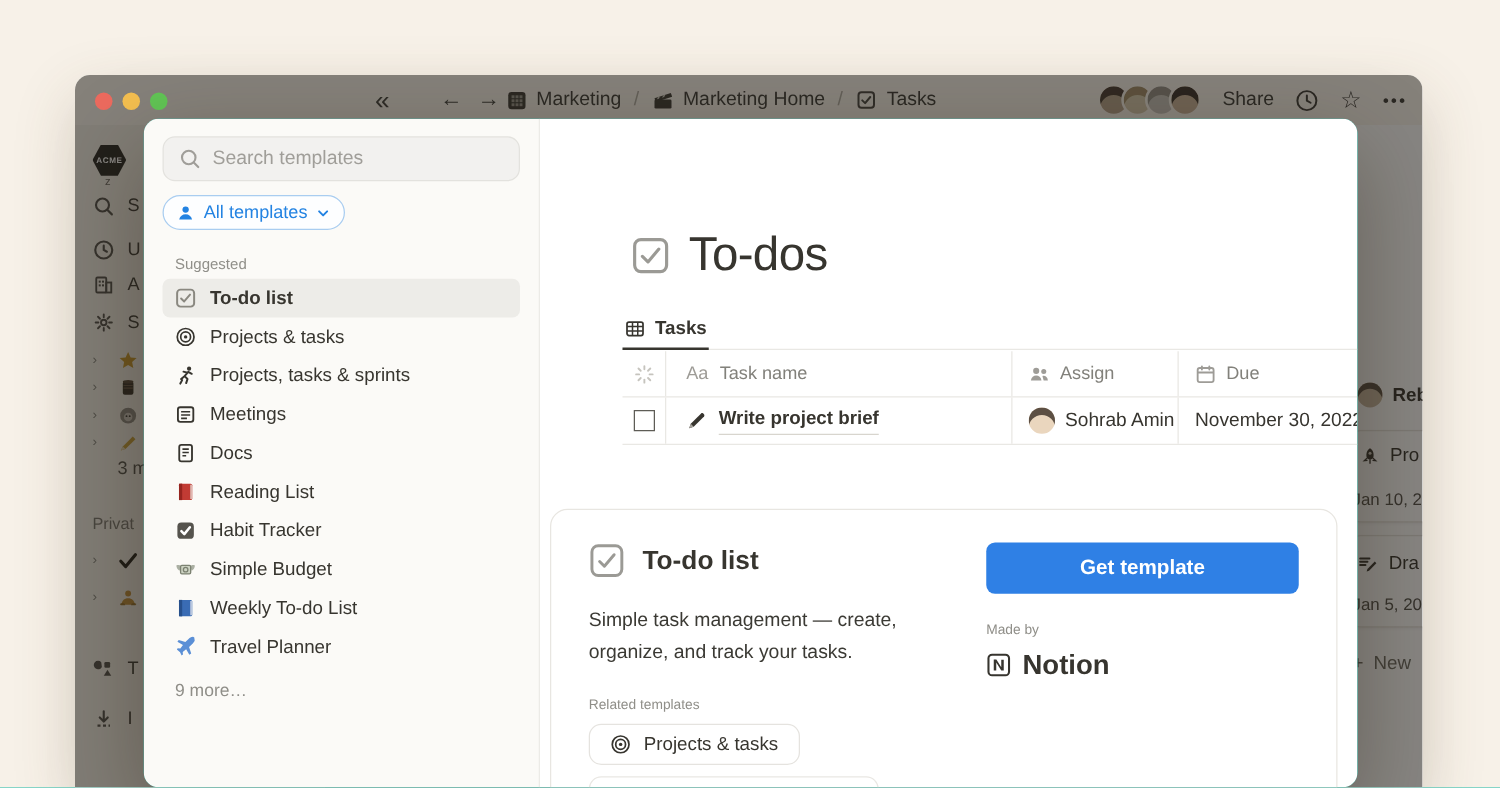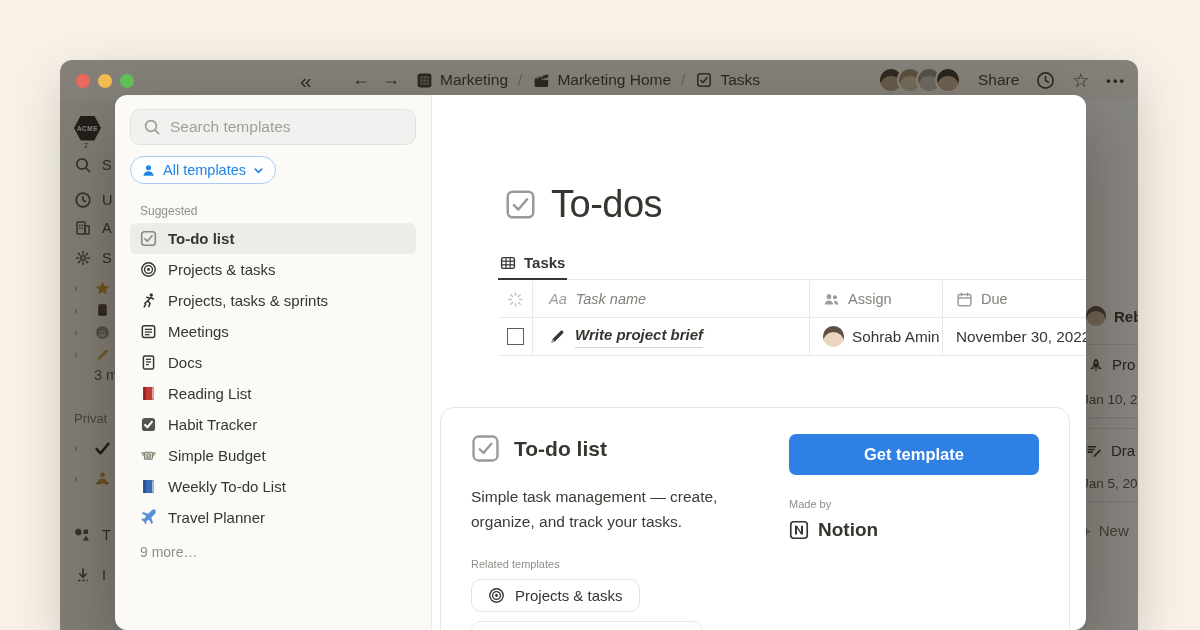--- a/index.html
+++ b/index.html
@@ -18,21 +18,21 @@
     border-radius:12px 12px 0 0; background:#FFFFFF; overflow:hidden;
     box-shadow:0 18px 50px rgba(90,70,40,.20);
   }
   .topbar {
     position:relative; height:40px; background:#FAF6EF;
   }
   .tb-ico { color:#454440; font-size:18px; line-height:1; }
   .nav-collapse { position:absolute; left:240px; top:9px; font-size:21px; color:#454440; }
   .nav-back  { position:absolute; left:292px; top:10px; }
   .nav-fwd   { position:absolute; left:322px; top:10px; }
-  .crumbs { position:absolute; left:355px; top:0; height:40px; display:flex; align-items:center; gap:8px; font-size:15.5px; color:#3F3E3A; }
+  .crumbs { position:absolute; left:344px; top:0; height:40px; display:flex; align-items:center; gap:8px; font-size:15.5px; color:#3F3E3A; }
   .crumb { display:flex; align-items:center; gap:7px; }
   .crumb-sep { color:#B3AFA6; padding:0 2px; }
   .tb-right { position:absolute; right:12px; top:0; height:40px; display:flex; align-items:center; gap:17px; }
   .avatars { display:flex; }
   .avatar-c { width:26px; height:26px; border-radius:50%; border:2px solid #FAF6EF; margin-left:-7px; }
   .avatar-c:first-child { margin-left:0; }
   .share-lbl { font-size:15.5px; color:#3F3E3A; }
   .dots { font-size:13px; letter-spacing:2px; color:#3F3E3A; font-weight:700; }
   .star-g { font-size:19px; color:#3F3E3A; }
 
@@ -97,21 +97,21 @@
   .tabbar { position:absolute; left:66px; right:0; top:152px; height:33px; border-bottom:1px solid #E9E8E4; }
   .tab { display:inline-flex; align-items:center; gap:8px; height:33px; padding:0 2px; font-size:15px; font-weight:600; border-bottom:2.5px solid #37352F; }
 
   .ttable { position:absolute; left:66px; right:0; top:186px; font-size:15px; }
   .trow { display:flex; border-bottom:1px solid #E9E8E4; }
   .trow.hdr { height:37px; color:#82817B; font-size:14.5px; }
   .trow.body { height:38px; }
   .tc { display:flex; align-items:center; border-right:1px solid #E9E8E4; overflow:hidden; }
   .tc:last-child { border-right:none; }
   .tc.c1 { width:35px; flex:none; justify-content:center; }
-  .tc.c2 { width:277px; flex:none; padding-left:16px; gap:9px;font-style:italic; }
+  .tc.c2 { width:277px; flex:none; padding-left:16px; gap:9px; }
   .tc.c3 { width:133px; flex:none; padding-left:13px; gap:8px; white-space:nowrap; }
   .tc.c4 { flex:1; padding-left:13px; white-space:nowrap; }
   .task-title { font-weight:600; color:#37352F; border-bottom:1px solid #D8D5CE; padding-bottom:4px; white-space:nowrap; }
   .row-check { width:17px; height:17px; border:1.6px solid #5E5C56; background:#fff; }
   .s-ava { width:21px; height:21px; flex:none; border-radius:50%; background:#EAD6BE; box-shadow:inset 0 6px 0 #5C4F43; }
   .cell-txt { color:#37352F; font-size:15.3px; }
 
   .card {
     position:absolute; left:8px; right:16px; top:312px; height:335px;
     border:1px solid #E8E6E1; border-radius:14px; background:#fff;
@@ -123,21 +123,21 @@
   .c-sub { margin-top:23px; font-size:11px; color:#8F8E88; }
   .chip {
     margin-top:9px; display:inline-flex; align-items:center; gap:10px;
     padding:7px 16px; border:1px solid #E5E3DF; border-radius:10px; font-size:15px; background:#fff; cursor:pointer;
   }
   .chip2 { margin-top:9px; width:232px; height:26px; border:1px solid #E9E7E3; border-radius:10px; }
   .cta {
     width:100%; height:41px; border:none; border-radius:7px; background:#2F80E5;
     color:#fff; font-size:16.5px; font-weight:600; font-family:inherit; cursor:pointer;
   }
-  .madeby-row { margin-top:9px; display:flex; align-items:center; gap:9px; font-size:19px; font-weight:600; color:#37352F; }
+  .madeby-row { margin-top:9px; display:flex; align-items:center; gap:9px; font-size:22px; font-weight:600; color:#37352F; }
 </style>
 </head>
 <body>
 
 <div class="window">
 
   <div class="topbar">
     <span class="nav-collapse">«</span>
     <span class="nav-back tb-ico">←</span>
     <span class="nav-fwd tb-ico">→</span>

